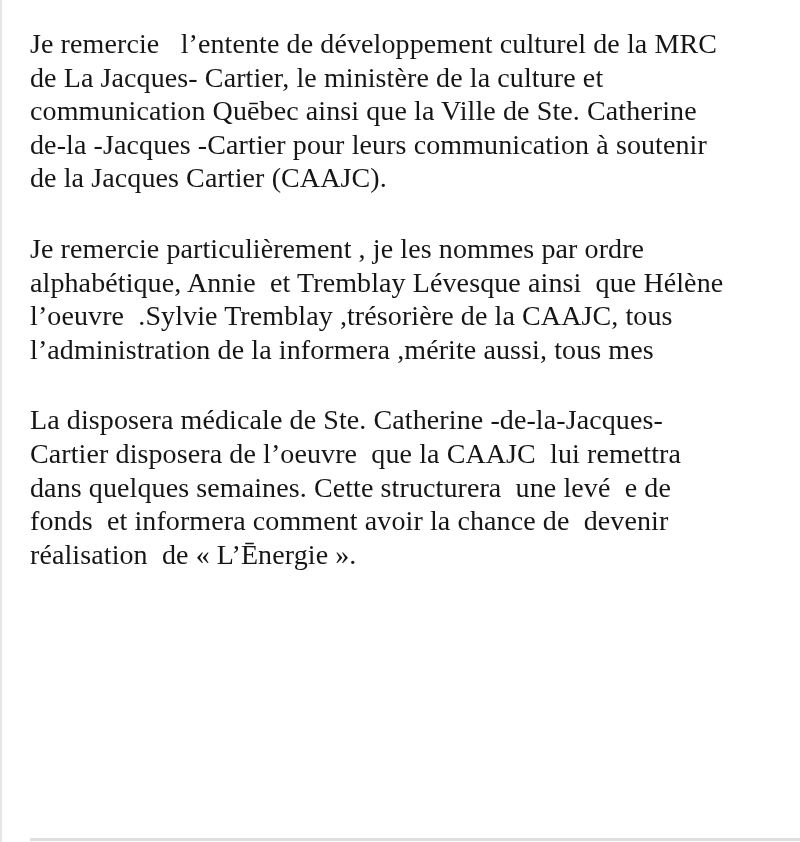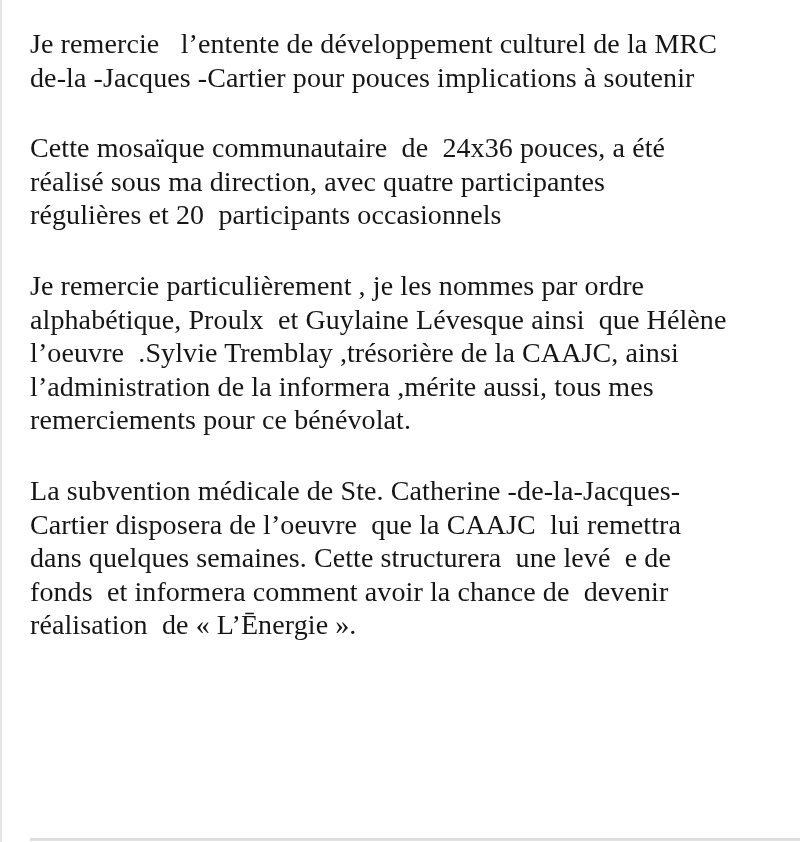--- a/index.html
+++ b/index.html
@@ -53,39 +53,36 @@
 <body>
 
 <div class="page">
 
   <div class="left-edge-line"></div>
 
   <div class="text-block">
 
     <div class="paragraph">
       <div class="text-line">Je remercie   l’entente de développement culturel de la MRC</div>
-      <div class="text-line">de-la -Jacques -Cartier pour pouces implications à soutenir</div>
+      <div class="text-line">de La Jacques- Cartier, le ministère de la culture et</div>
+      <div class="text-line">communication Quēbec ainsi que la Ville de Ste. Catherine</div>
+      <div class="text-line">de-la -Jacques -Cartier pour leurs communication à soutenir</div>
+      <div class="text-line">de la Jacques Cartier (CAAJC).</div>
+    </div>
+
+
+    <div class="paragraph">
+      <div class="text-line">Je remercie particulièrement , je les nommes par ordre</div>
+      <div class="text-line">alphabétique, Annie  et Tremblay Lévesque ainsi  que Hélène</div>
+      <div class="text-line">l’oeuvre  .Sylvie Tremblay ,trésorière de la CAAJC, tous</div>
+      <div class="text-line">l’administration de la informera ,mérite aussi, tous mes</div>
     </div>
 
     <div class="paragraph">
-      <div class="text-line">Cette mosaïque communautaire  de  24x36 pouces, a été</div>
-      <div class="text-line">réalisé sous ma direction, avec quatre participantes</div>
-      <div class="text-line">régulières et 20  participants occasionnels</div>
-    </div>
-
-    <div class="paragraph">
-      <div class="text-line">Je remercie particulièrement , je les nommes par ordre</div>
-      <div class="text-line">alphabétique, Proulx  et Guylaine Lévesque ainsi  que Hélène</div>
-      <div class="text-line">l’oeuvre  .Sylvie Tremblay ,trésorière de la CAAJC, ainsi</div>
-      <div class="text-line">l’administration de la informera ,mérite aussi, tous mes</div>
-      <div class="text-line">remerciements pour ce bénévolat.</div>
-    </div>
-
-    <div class="paragraph">
-      <div class="text-line">La subvention médicale de Ste. Catherine -de-la-Jacques-</div>
+      <div class="text-line">La disposera médicale de Ste. Catherine -de-la-Jacques-</div>
       <div class="text-line">Cartier disposera de l’oeuvre  que la CAAJC  lui remettra</div>
       <div class="text-line">dans quelques semaines. Cette structurera  une levé  e de</div>
       <div class="text-line">fonds  et informera comment avoir la chance de  devenir</div>
       <div class="text-line">réalisation  de « L’Ēnergie ».</div>
     </div>
 
   </div>
 
   <div class="bottom-separator"></div>
 

